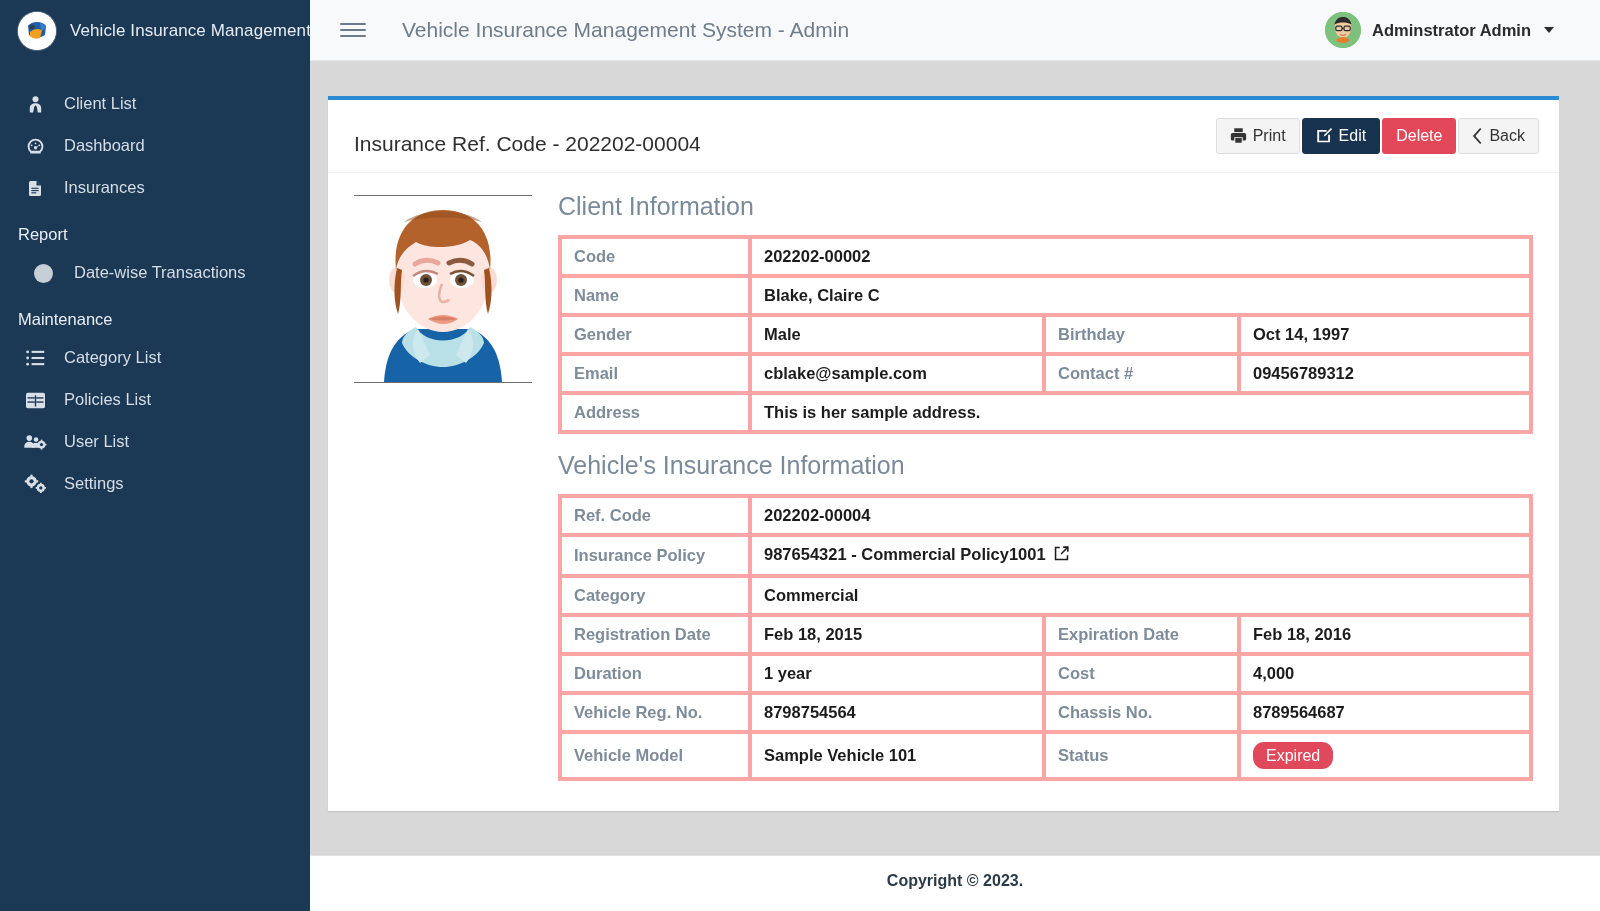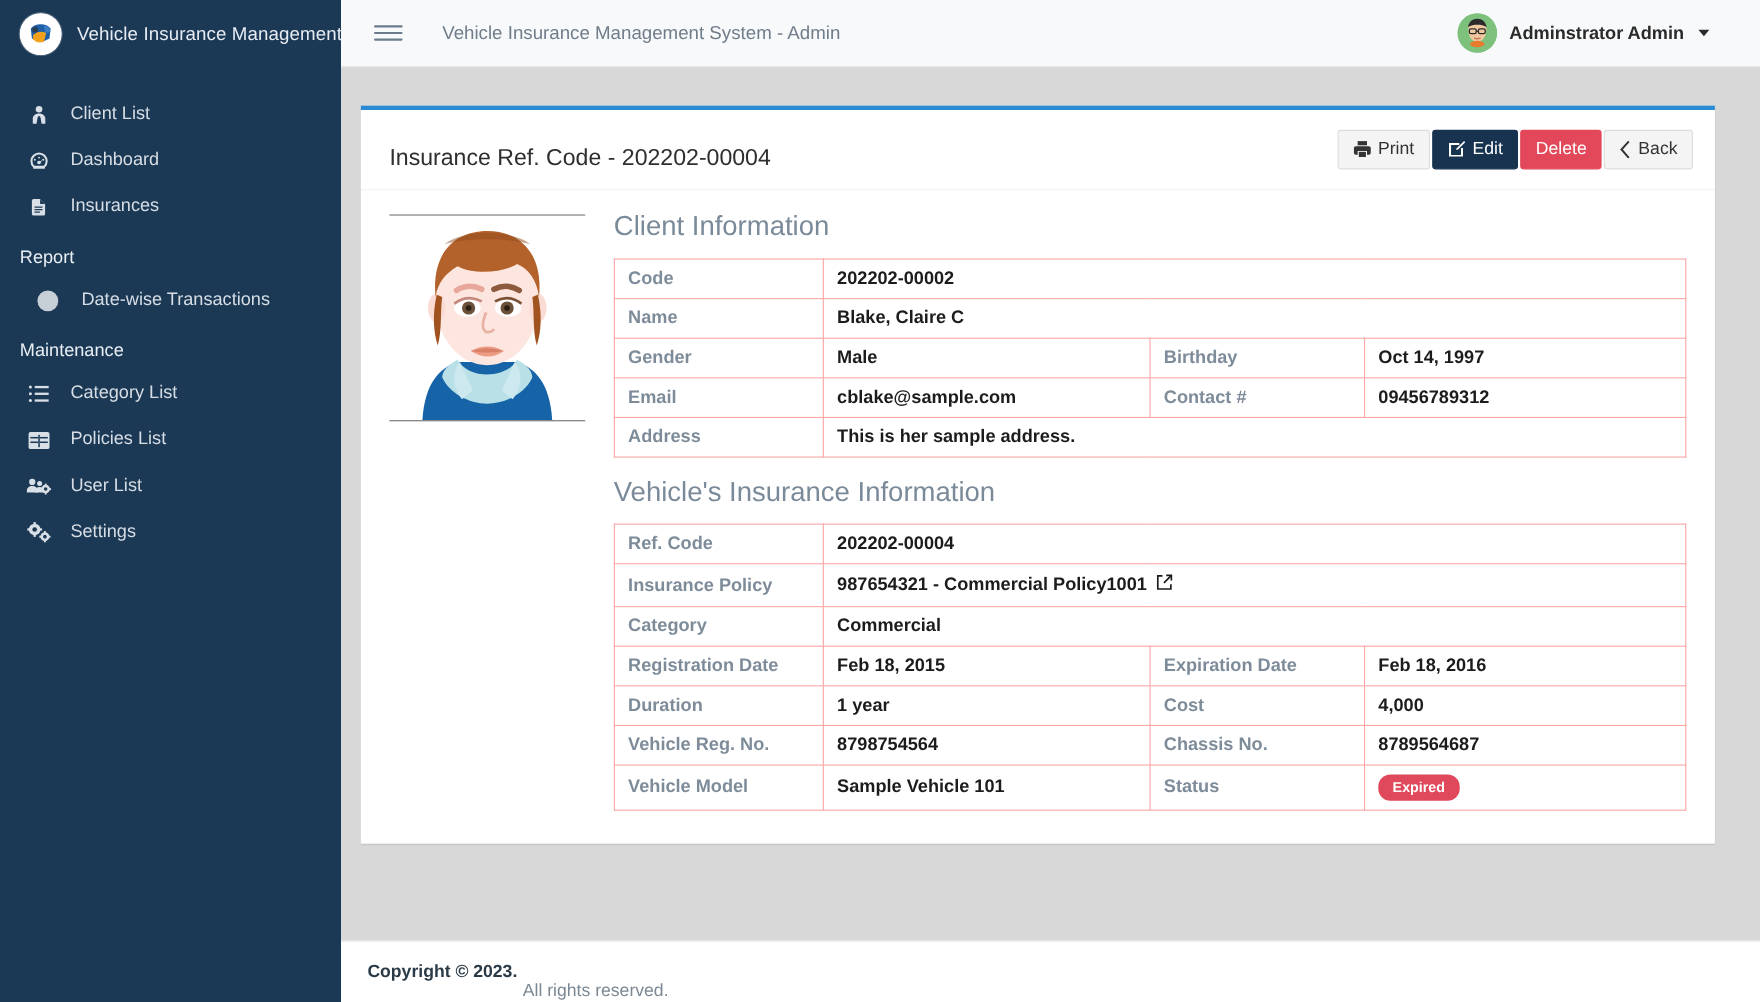--- a/index.html
+++ b/index.html
@@ -102,21 +102,21 @@
   }
   .hamburger {
     width: 26px; height: 26px;
     display: flex; flex-direction: column; justify-content: center; gap: 4px;
     cursor: pointer;
     color: #6b7b8c;
   }
   .hamburger i { display:block; height: 2px; background: #6b7b8c; border-radius: 1px; }
   .topbar-title {
     margin-left: 36px;
-    font-size: 17px;
+    font-size: 21px;
     color: #6f7c8a;
   }
   .topbar-right {
     margin-left: auto;
     display: flex;
     align-items: center;
     gap: 11px;
     cursor: pointer;
     padding-right: 22px;
   }
@@ -223,21 +223,21 @@
     line-height: 1.2;
   }
   .section-title.second { margin-top: 16px; }
 
   table.info {
     width: 100%;
     border-collapse: collapse;
     table-layout: fixed;
   }
   table.info td {
-    border: 1px solid #fca5a5;
+    border: 4px solid #fca5a5;
     padding: 8px 12px;
     font-size: 16.5px;
     height: 31px;
     vertical-align: middle;
   }
   td.lbl {
     color: #7e8c9a;
     font-weight: bold;
     background: #fff;
   }
@@ -247,42 +247,43 @@
   }
   .c1 { width: 190px; }
   .c2 { width: auto; }
   .c3 { width: 195px; }
   .c4 { width: 292px; }
 
   .badge-expired {
     display: inline-block;
     background: #e0485b;
     color: #fff;
-    font-size: 13px;
-    font-weight: bold;
+    font-size: 16px;
+    font-weight: normal;
     padding: 4px 13px;
     border-radius: 11px;
     line-height: 1.2;
   }
   .ext-link {
     display: inline-block;
     vertical-align: -2px;
     margin-left: 7px;
     cursor: pointer;
   }
 
   .footer {
     background: #fff;
     border-top: 1px solid #dfe2e5;
     padding: 16px 24px;
     font-size: 16px;
     color: #6d7a86;
     height: 56px;
     display: flex;
     align-items: center;
+    flex-direction: column;
   }
   .footer b { color: #2b3a47; }
   .footer span.rest { font-weight: 400; margin-left: 5px; color: #7b8894; margin-top: 34px; }
 </style>
 </head>
 <body>
 
 <div class="app">
 
   <aside class="sidebar">

